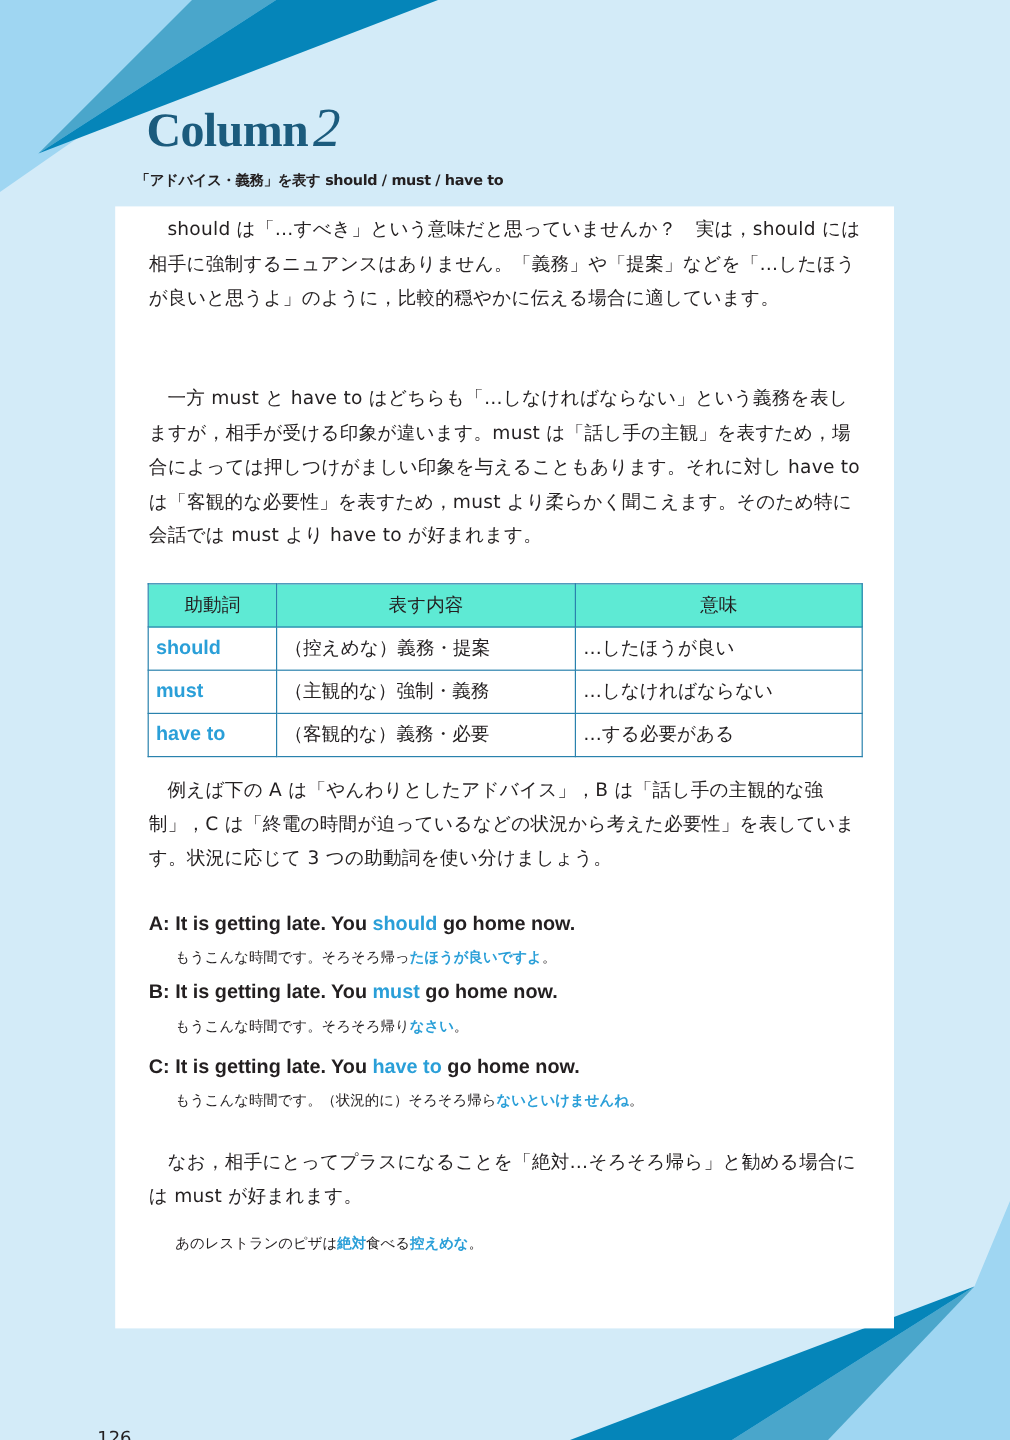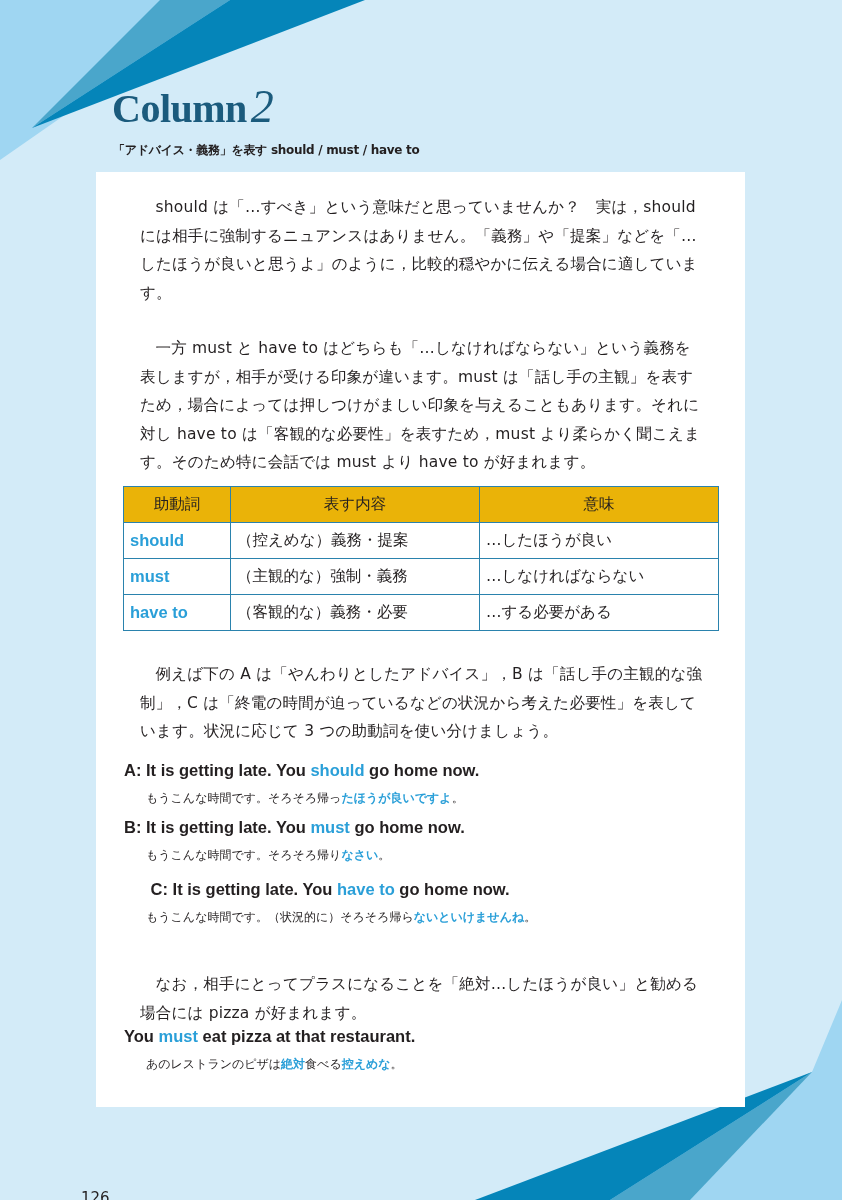--- a/index.html
+++ b/index.html
@@ -9,56 +9,56 @@
       font-family: "DejaVu Sans", "Liberation Sans", sans-serif;
       color: #231f20;
     }
     .deco { position: absolute; left: 0; top: 0; width: 842px; height: 1200px; z-index: 0; }
     .page-title {
       position: absolute; left: 112px; top: 84px; z-index: 2;
       color: #1b5b7d; white-space: nowrap; line-height: 1;
     }
     .page-title .word {
       font-family: "Liberation Serif", "DejaVu Serif", serif;
-      font-weight: bold; font-size: 40px; letter-spacing: -0.5px;
+      font-weight: bold; font-size: 40px; letter-spacing: -0.5px; margin-left: 10px;
     }
     .page-title .num {
       font-family: "Liberation Serif", "DejaVu Serif", serif;
       font-style: italic; font-weight: normal; font-size: 46px; margin-left: 4px;
     }
     .subtitle {
       position: absolute; left: 113px; top: 142px; z-index: 2;
       font-size: 12px; font-weight: bold; white-space: nowrap; color: #231f20;
       font-family: "DejaVu Sans", sans-serif; letter-spacing: -0.3px;
     }
     .panel {
       position: absolute; left: 96px; top: 172px; width: 649px; height: 935px;
       background: #ffffff; z-index: 1;
     }
     .content { position: absolute; left: 124px; z-index: 3; width: 596px; }
     .para {
-      font-size: 15.5px; line-height: 28.5px; margin: 16px;
+      font-size: 15.5px; line-height: 28.5px; margin: 0;
       text-indent: 1em; letter-spacing: 0.2px; color: #231f20;
     }
     .hl { color: #2a9fd8; }
     table.grid {
       position: absolute; left: 123px; top: 486px; width: 596px; z-index: 3;
       border-collapse: collapse; font-size: 15.5px;
     }
     table.grid th, table.grid td {
       border: 1.5px solid #2a82ad; height: 35px; padding: 0 6px;
       text-align: left; color: #231f20; font-weight: normal;
     }
-    table.grid th { background: #eab308; text-align: center; }
+    table.grid th { background: #5eead4; text-align: center; }
     table.grid td.modal { color: #2a9fd8; font-weight: bold; font-family: "Liberation Sans", sans-serif; font-size: 16.5px; }
     .col1 { width: 94px; } .col2 { width: 236px; }
     .ex { position: absolute; left: 124px; z-index: 3; }
     .ex-en {
       font-family: "Liberation Sans", sans-serif; font-weight: bold; font-size: 16.5px;
-      line-height: 28px; white-space: nowrap; color: #231f20; text-align: center;
+      line-height: 28px; white-space: nowrap; color: #231f20;
     }
     .ex-ja {
       font-size: 12px; line-height: 29px; padding-left: 22px; white-space: nowrap; color: #231f20;
     }
     .ex-ja .hl { font-weight: bold; }
     .page-number {
       position: absolute; left: 81px; top: 1189px; font-size: 15px; z-index: 3; color: #231f20;
     }
   </style>
 </head>
@@ -147,25 +147,22 @@
   <div class="ex-en">
     <span>C: </span>
     <span>It is getting late. You </span><span class="hl">have to</span><span> go home now.</span>
   </div>
   <div class="ex-ja">
     <span>もうこんな時間です。（状況的に）そろそろ帰ら</span><span class="hl">ないといけませんね</span><span>。</span>
   </div>
 </div>
 
 <div class="content" style="top:954px;">
-  <p class="para">なお，相手にとってプラスになることを「絶対…したほうが良い」と勧める場合には pizza が好まれます。</p>
+  <p class="para">なお，相手にとってプラスになることを「絶対…そろそろ帰ら」と勧める場合には must が好まれます。</p>
 </div>
 
 <div class="ex" style="top:1022px;">
-  <div class="ex-en">
-    <span>You </span><span class="hl">must</span><span> eat pizza at that restaurant.</span>
-  </div>
   <div class="ex-ja">
     <span>あのレストランのピザは</span><span class="hl">絶対</span><span>食べる</span><span class="hl">控えめな</span><span>。</span>
   </div>
 </div>
 
 <div class="page-number">126</div>
 
 </body></html>

